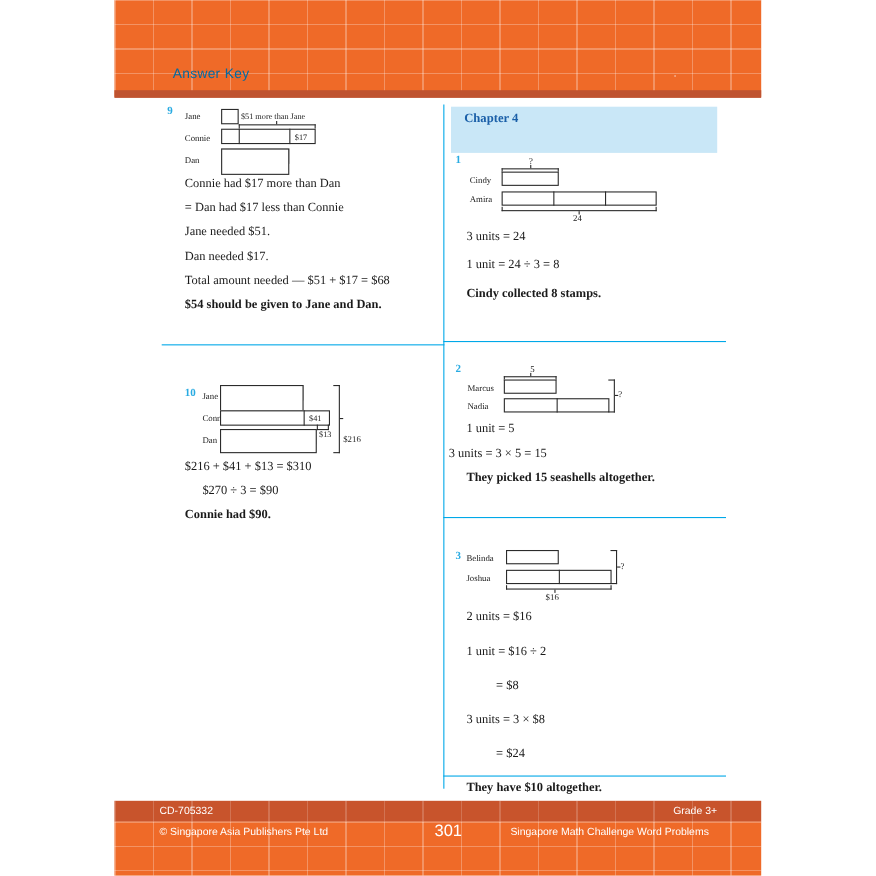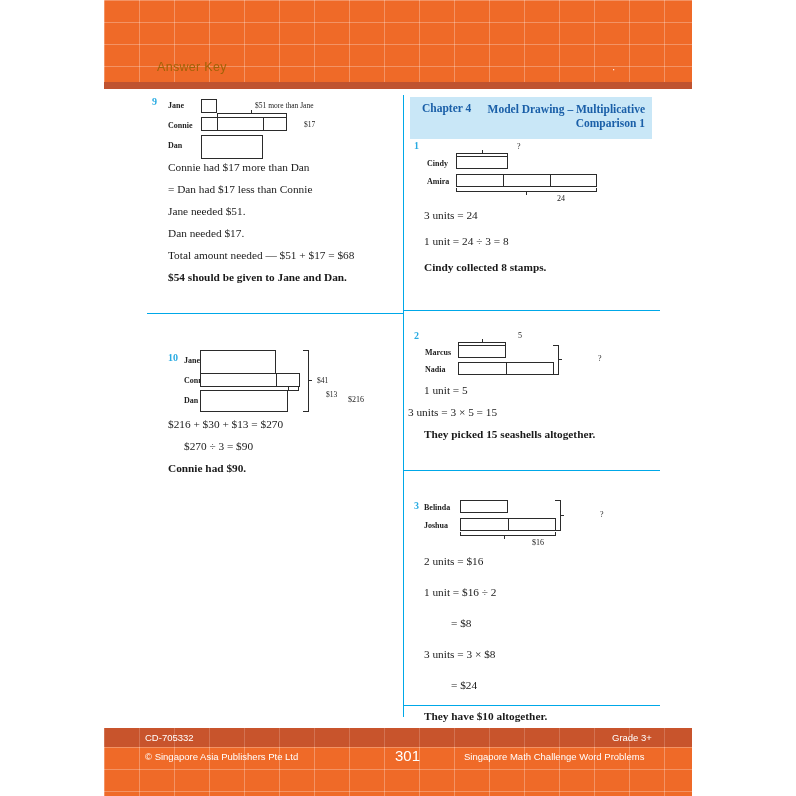--- a/index.html
+++ b/index.html
@@ -21,21 +21,21 @@
       repeating-linear-gradient(to right, rgba(255,255,255,.28) 0 1px, transparent 1px 35px),
       repeating-linear-gradient(to bottom, rgba(255,255,255,.28) 0 1px, transparent 1px 22px);
   }
   #header-band{top:0;height:88px;}
   #header-rule{
     position:absolute;left:104px;top:82px;width:588px;height:7px;
     background:#bf5330;
   }
   #header-title{
     position:absolute;left:157px;top:60px;
-    color:#a16207;font-family:"Liberation Sans",sans-serif;
+    color:#0369a1;font-family:"Liberation Sans",sans-serif;
     font-size:12.5px;letter-spacing:.3px;
   }
   #header-dot{
     position:absolute;left:612px;top:64px;
     color:#ffffff;font-family:"Liberation Sans",sans-serif;font-size:10px;
   }
 
   #footer-dark{
     position:absolute;left:104px;top:728px;width:588px;height:19px;
     background:#c8542c;
@@ -84,24 +84,24 @@
 
   
   .qnum{
     position:absolute;color:#29abe2;font-weight:bold;font-size:10px;
     font-family:"Liberation Serif",serif;
   }
   .body-line{
     position:absolute;font-size:11.3px;color:#1a1a1a;white-space:nowrap;
   }
   .name-lbl{
-    position:absolute;font-size:8px;color:#222;white-space:nowrap;font-weight:bold;
+    position:absolute;font-size:8px;color:#222;white-space:nowrap;
   }
   .bar-lbl{
-    position:absolute;font-size:7.5px;color:#222;white-space:nowrap;margin-left:36px;
+    position:absolute;font-size:7.5px;color:#222;white-space:nowrap;
   }
   .bar-lbl.big{font-size:8px;}
 
   
   .bar{
     position:absolute;border:1px solid #2b2b2b;background:#ffffff;
     box-sizing:border-box;
   }
   .vseg{position:absolute;width:1px;background:#2b2b2b;}
 
@@ -181,27 +181,26 @@
   <div class="name-lbl" style="left:184px;top:396px;">Dan</div>
   <div class="bar" style="left:200px;top:390px;width:88px;height:14px;"></div>
   <div class="bar" style="left:200px;top:390px;width:88px;height:22px;"></div>
   <div class="brk-bot" style="left:288px;top:386px;width:11px;height:5px;"></div>
   <div class="bar-lbl" style="left:290px;top:390px;">$13</div>
 
   <div class="brk-right" style="left:303px;top:350px;width:6px;height:62px;"></div>
   <div class="tick-left" style="left:309px;top:380px;"></div>
   <div class="bar-lbl big" style="left:312px;top:395px;">$216</div>
 
-  <div class="body-line" style="left:168px;top:418px;">$216 + $30 + $13 = $270</div>
+  <div class="body-line" style="left:168px;top:418px;">$216 + $41 + $13 = $310</div>
   <div class="body-line" style="left:184px;top:440px;">$270 ÷ 3 = $90</div>
   <div class="body-line" style="left:168px;top:462px;font-weight:bold;">Connie had $90.</div>
 
   <div id="chapter-banner">
     <div class="ch-label">Chapter 4</div>
-    <div class="ch-title">Model Drawing – Multiplicative Comparison 1</div>
   </div>
 
   <div class="qnum" style="left:414px;top:140px;">1</div>
 
   <div class="bar-lbl big" style="left:481px;top:142px;">?</div>
   <div class="brk-top" style="left:456px;top:153px;width:52px;"></div>
   <div class="tick-up" style="left:482px;top:150px;"></div>
 
   <div class="name-lbl" style="left:427px;top:159px;">Cindy</div>
   <div class="bar" style="left:456px;top:156px;width:52px;height:13px;"></div>

